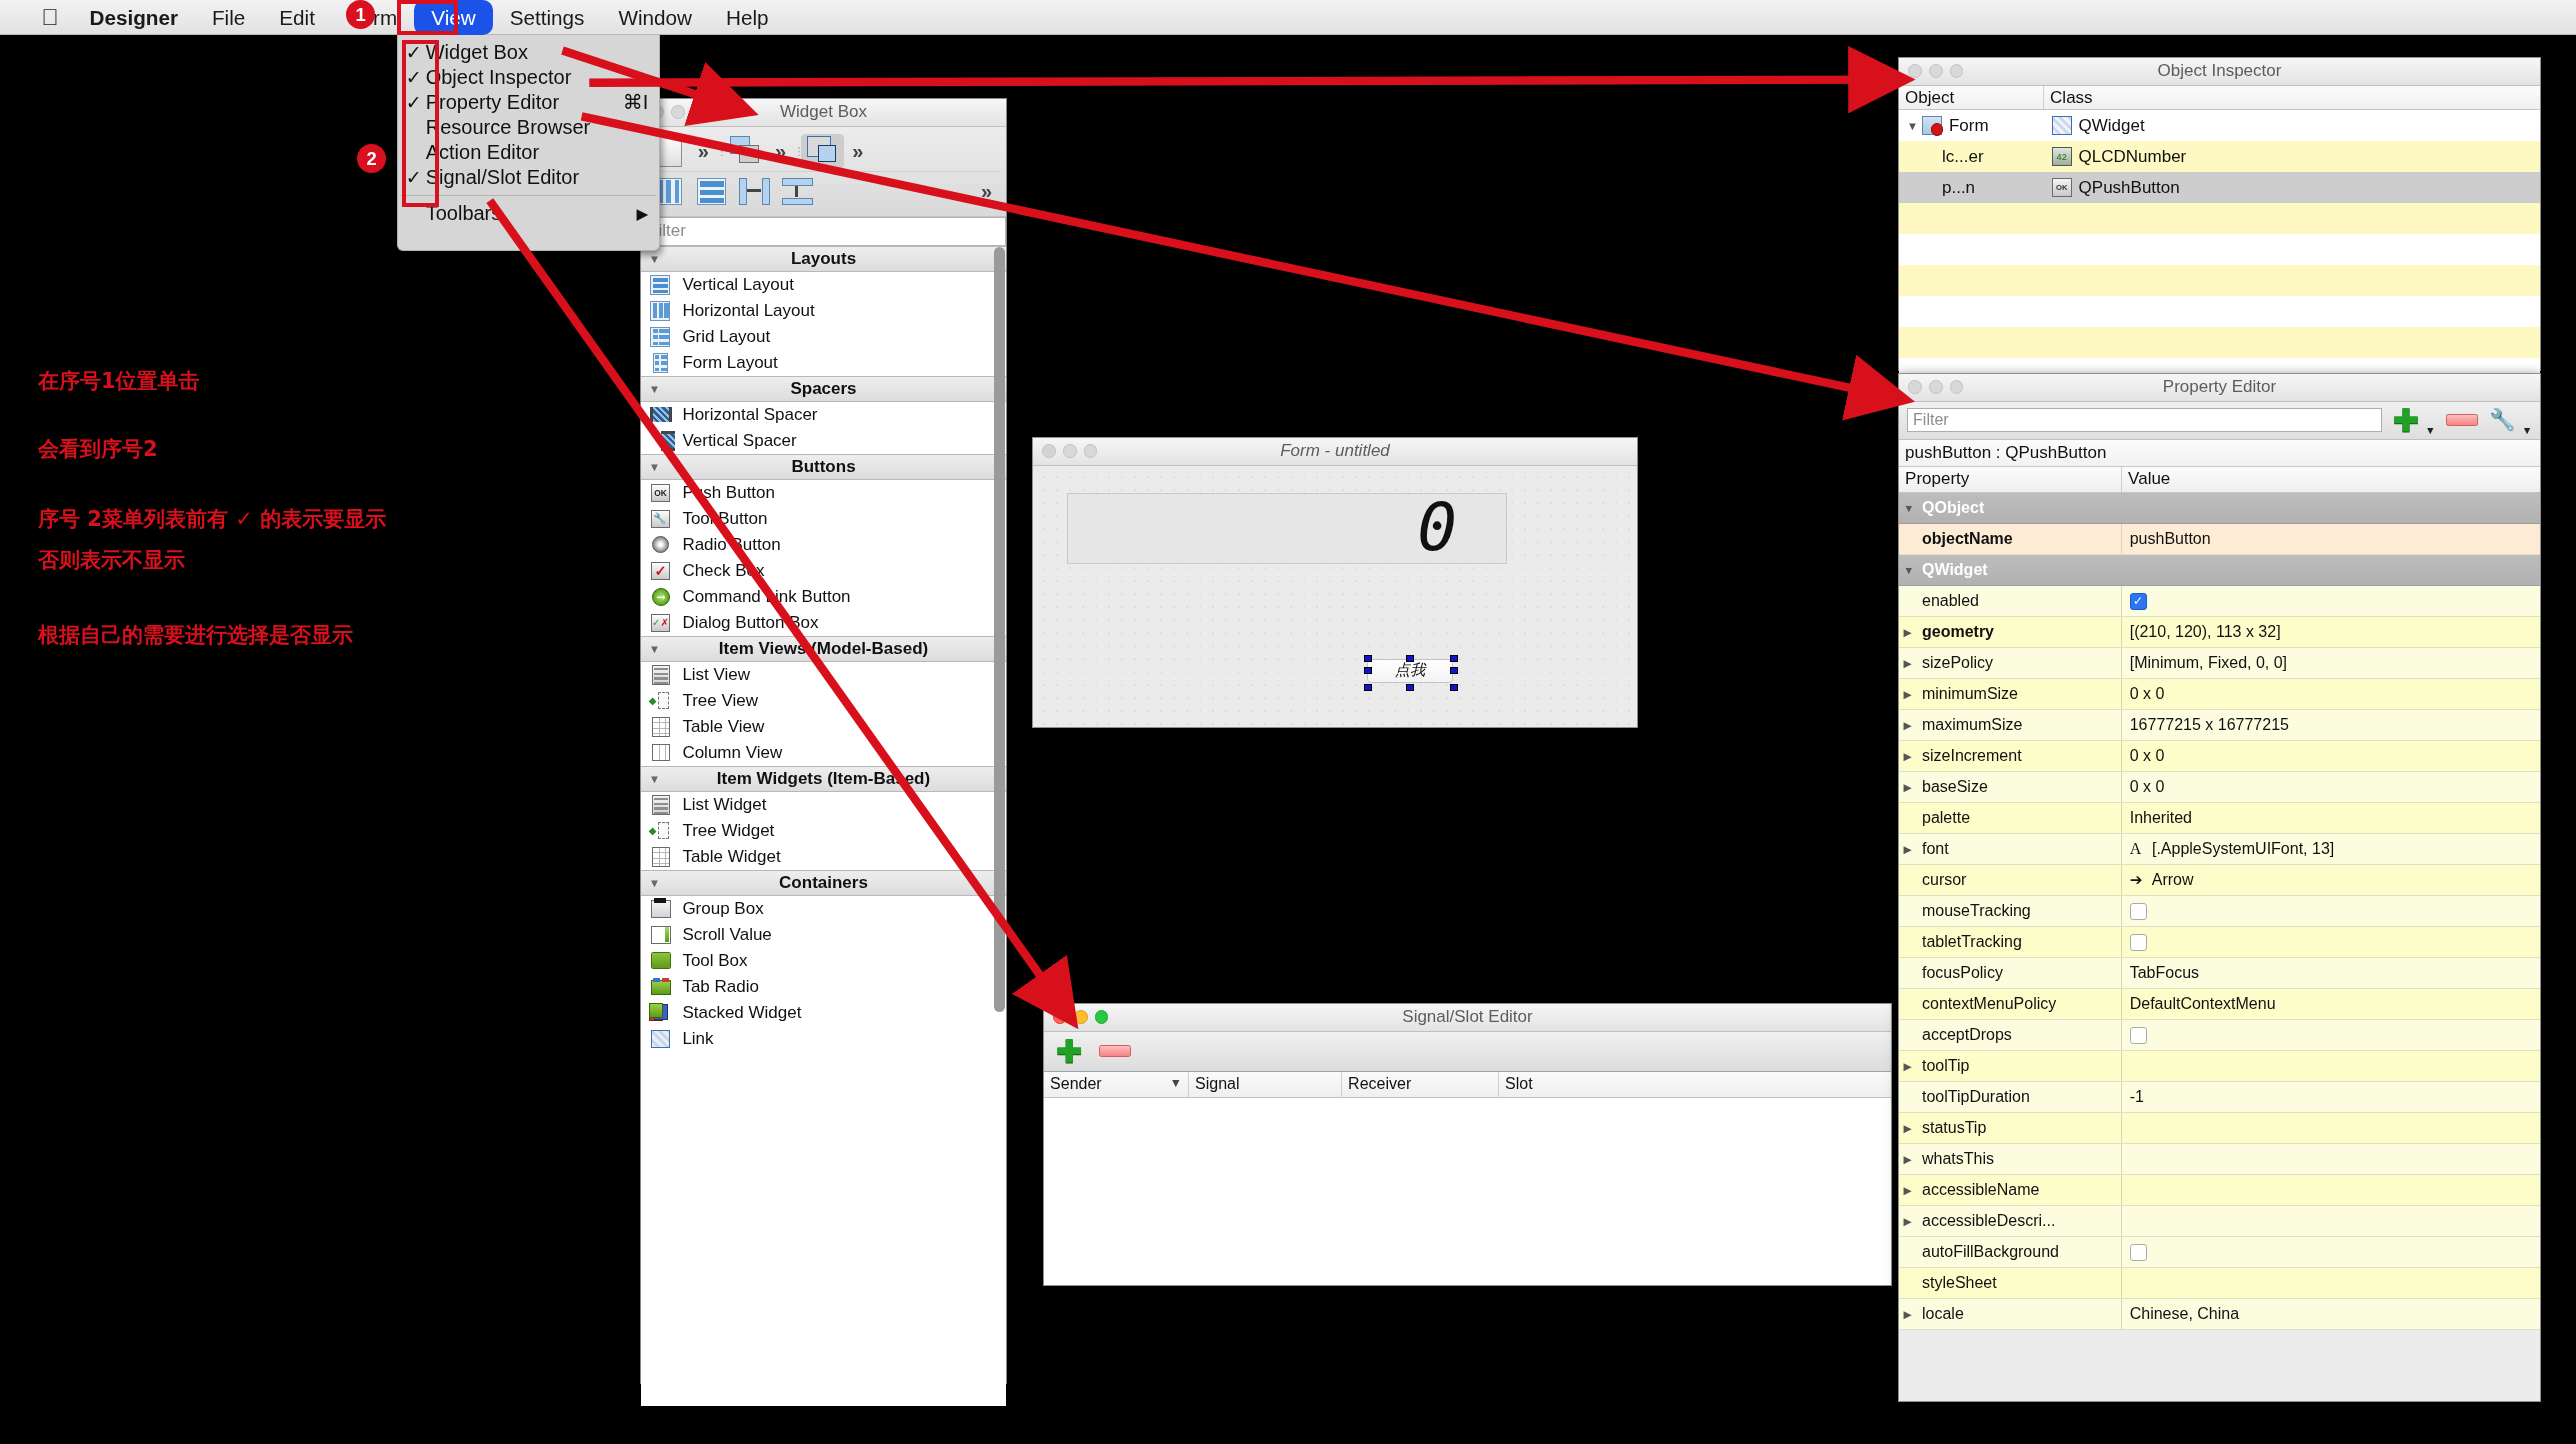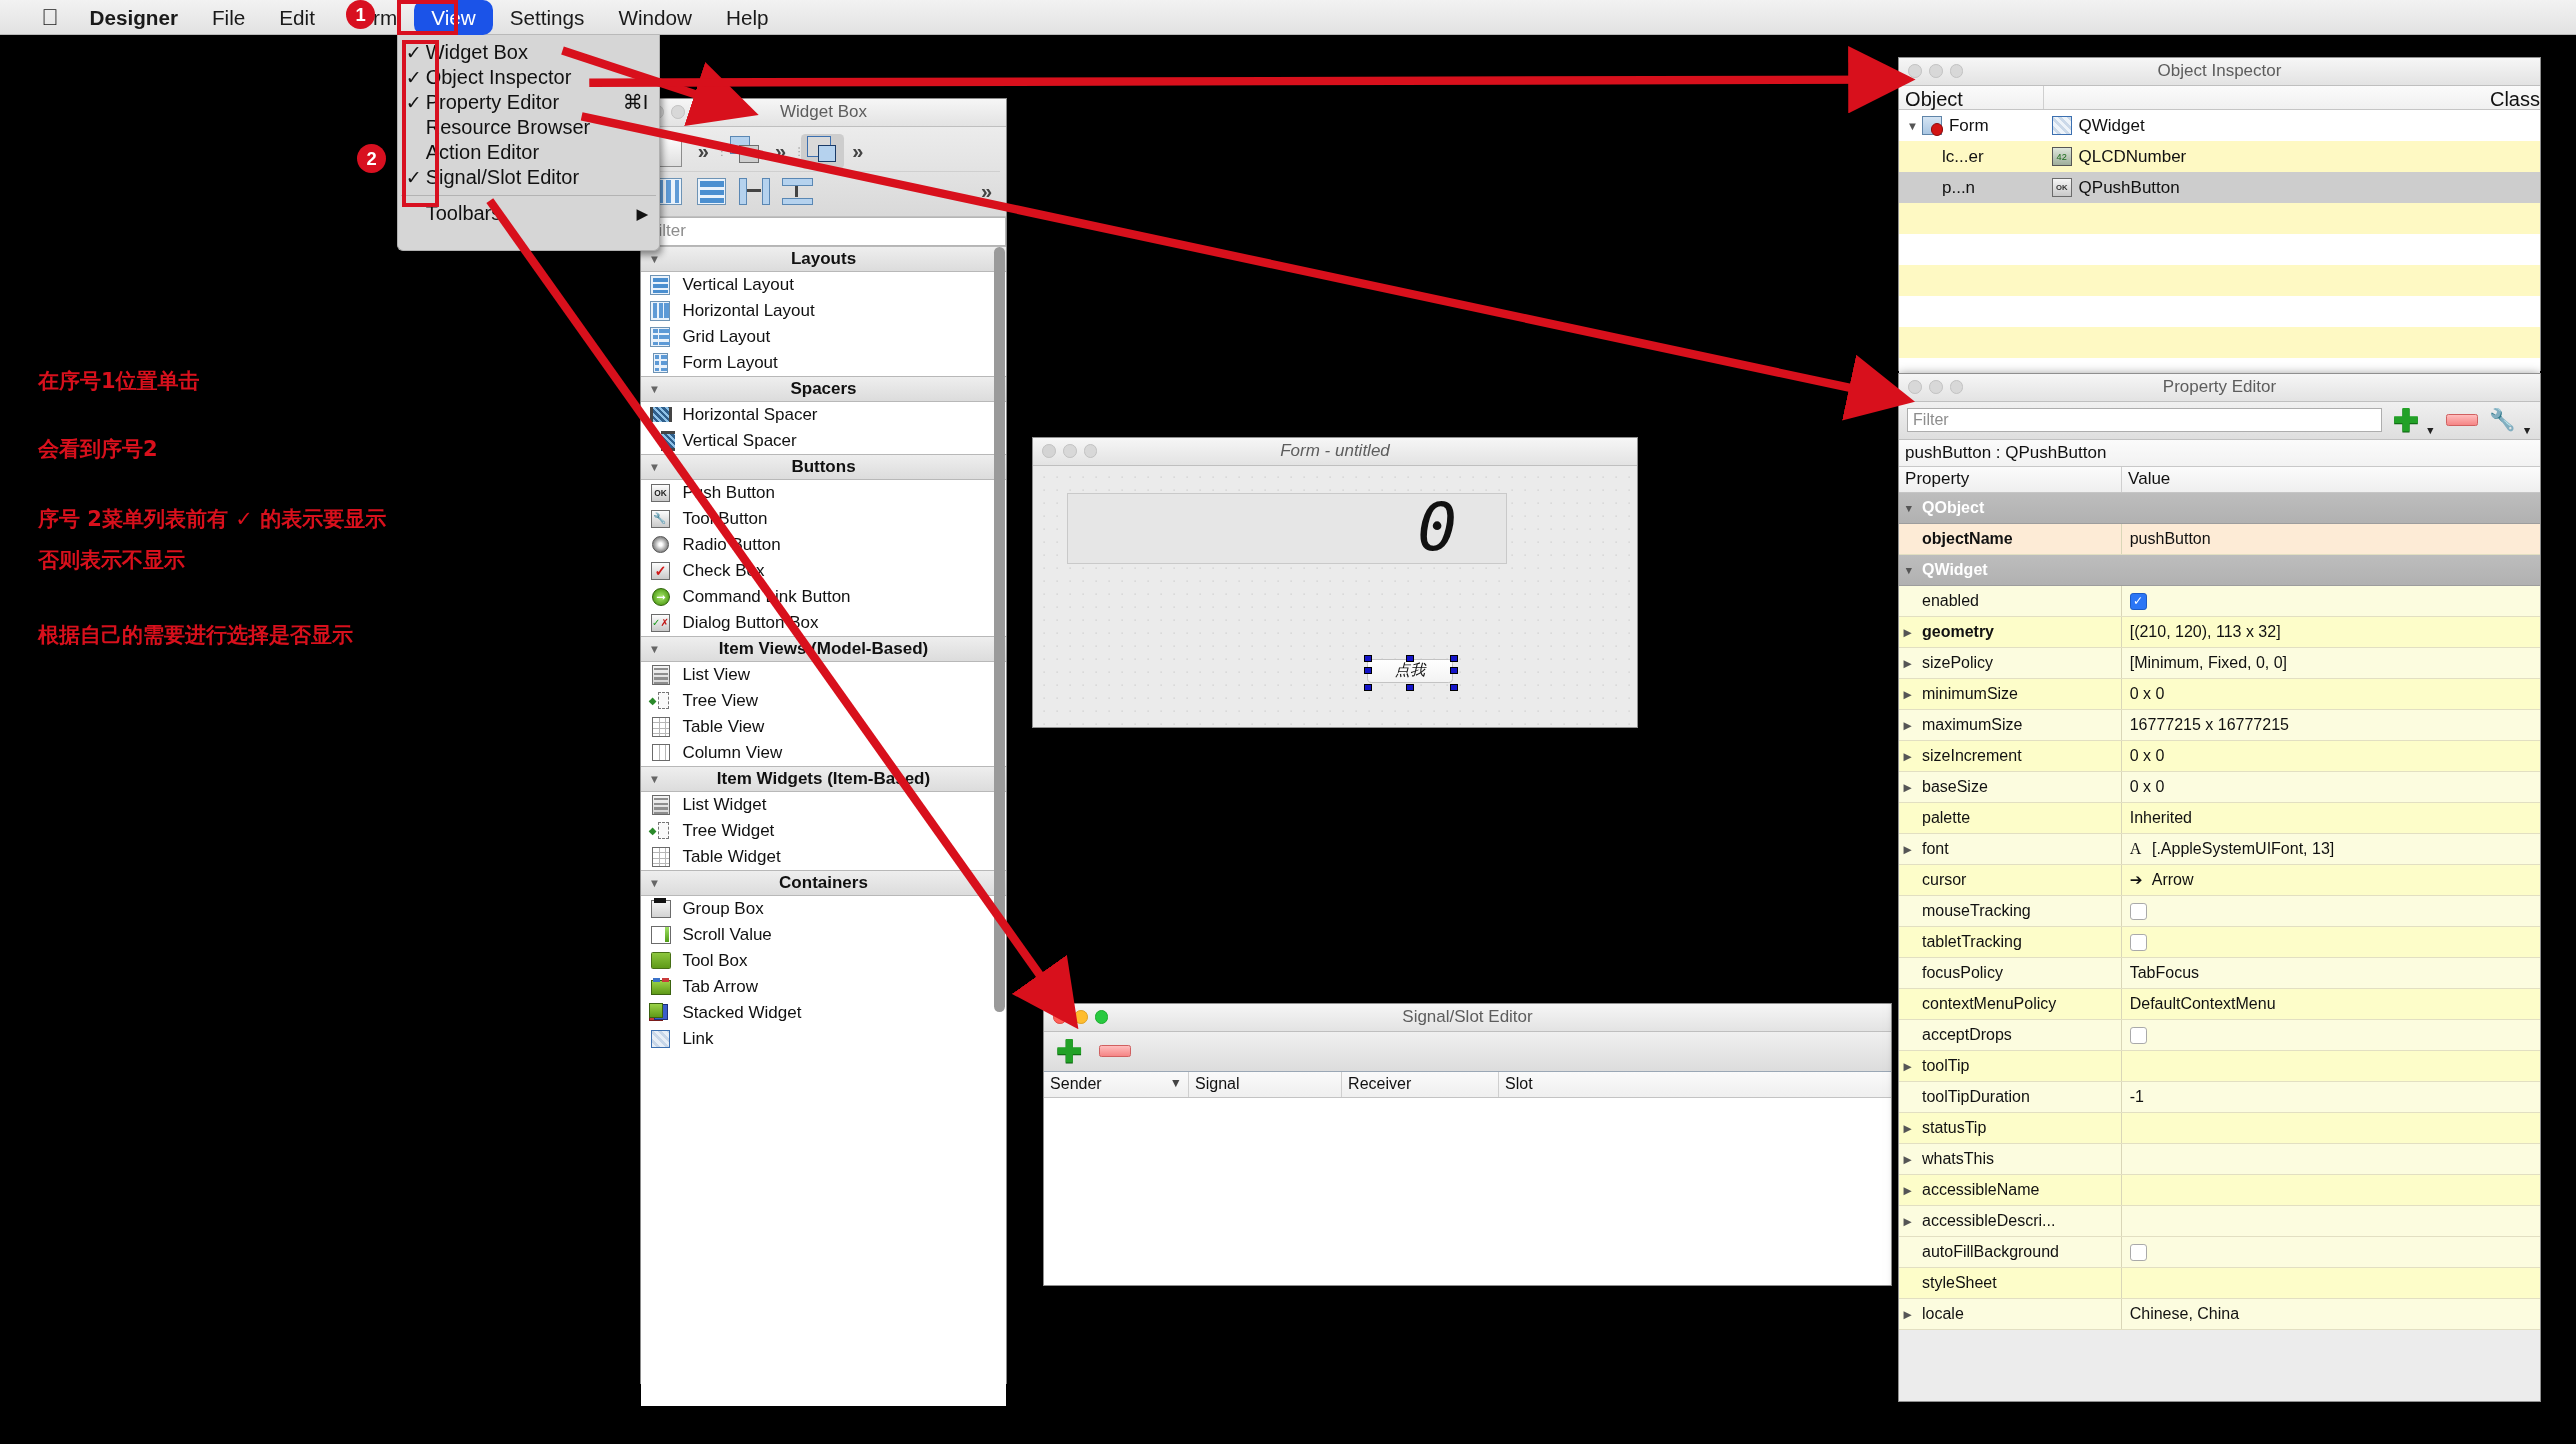--- a/index.html
+++ b/index.html
@@ -166,21 +166,21 @@
   #sigslot { left:1043px; top:1003px; width:849px; height:283px; border:0.8px solid #8f8f8f; z-index:20;}
   #ss-tools { height:40px; background:linear-gradient(#f0f0f0,#dcdcdc); border-bottom:0.8px solid #9aa7b5; display:flex; align-items:center; padding-left:12.2px; gap:17px;}
   .plusicon { color:#22a127; font-size:31px; line-height:23px; font-weight:bold; text-shadow:0 0.8px 0 #0a5c0d;}
   .minusicon { width:32px; height:12.2px; background:linear-gradient(#ffbdbd,#f58585); border:0.8px solid #d06060; border-radius:2.3px;}
   #ss-head { height:26px; background:linear-gradient(#fafafa,#efefef); border-bottom:0.8px solid #c3c3c3; display:flex; font-size:16px; color:#111;}
   #ss-head div { padding:3.8px 0 0 6.1px; border-right:0.8px solid #cfcfcf; position:relative;}
   #ss-body { background:#fff; height:calc(100% - 27.6px - 40px - 26px);}
 
   
   #objinsp { left:1898px; top:57px; width:643px; height:314px; border:0.8px solid #8f8f8f; z-index:20;}
-  #oi-head { height:24.5px; background:linear-gradient(#fbfbfb,#f0f0f0); border-bottom:0.8px solid #c5c5c5; display:flex; font-size:20px; color:#111;justify-content:space-between;}
+  #oi-head { height:24.5px; background:linear-gradient(#fbfbfb,#f0f0f0); border-bottom:0.8px solid #c5c5c5; display:flex; font-size:17px; color:#111;}
   #oi-head div { padding:2.3px 0 0 6.1px;}
   #oi-head .c1 { width:145px; border-right:0.8px solid #cfcfcf;}
   #oi-rows { background:#fff; }
   .oirow { height:31px; display:flex; align-items:center; font-size:17px; color:#111;}
   .oirow.alt { background:#fef9c3;}
   .oirow.selrow { background:#cdcdcd;}
   .oirow .c1 { width:145px; display:flex; align-items:center; padding-left:7.7px;}
   .oirow .c2 { flex:1; display:flex; align-items:center; padding-left:7.7px;}
   .tritog { width:15.3px; font-size:11.5px; color:#555;}
   .miniic { width:20px; height:18.4px; margin-right:6.9px; flex:none; }
@@ -575,21 +575,21 @@
       </span>
       <span>Tool Box</span>
     </div>
     <div class="itm">
       <span class="ic">
         <span class="ic-tab" style="position:absolute;left:2.3px;top:3.1px;width:20px;height:15.3px;">
           <span style="position:absolute;left:1.5px;top:-3.1px;width:6.9px;height:3.8px;background:#3b72c9;"></span>
           <span style="position:absolute;left:10px;top:-3.1px;width:6.9px;height:3.8px;background:#c93b3b;"></span>
           </span>
       </span>
-      <span>Tab Arrow</span>
+      <span>Tab Radio</span>
     </div>
     <div class="itm">
       <span class="ic">
         <span style="position:absolute;left:0.8px;top:3.1px;width:13.8px;height:15.3px;background:#c93b3b;border:0.8px solid #7a1d1d;"></span>
         <span style="position:absolute;left:5.4px;top:1.5px;width:13.8px;height:15.3px;background:#3b5ec9;border:0.8px solid #1d2f7a;"></span>
         <span class="ic-stack" style="position:absolute;left:0.8px;top:0px;width:13.8px;height:15.3px;"></span>
       </span>
       <span>Stacked Widget</span>
     </div>
     <div class="itm">

